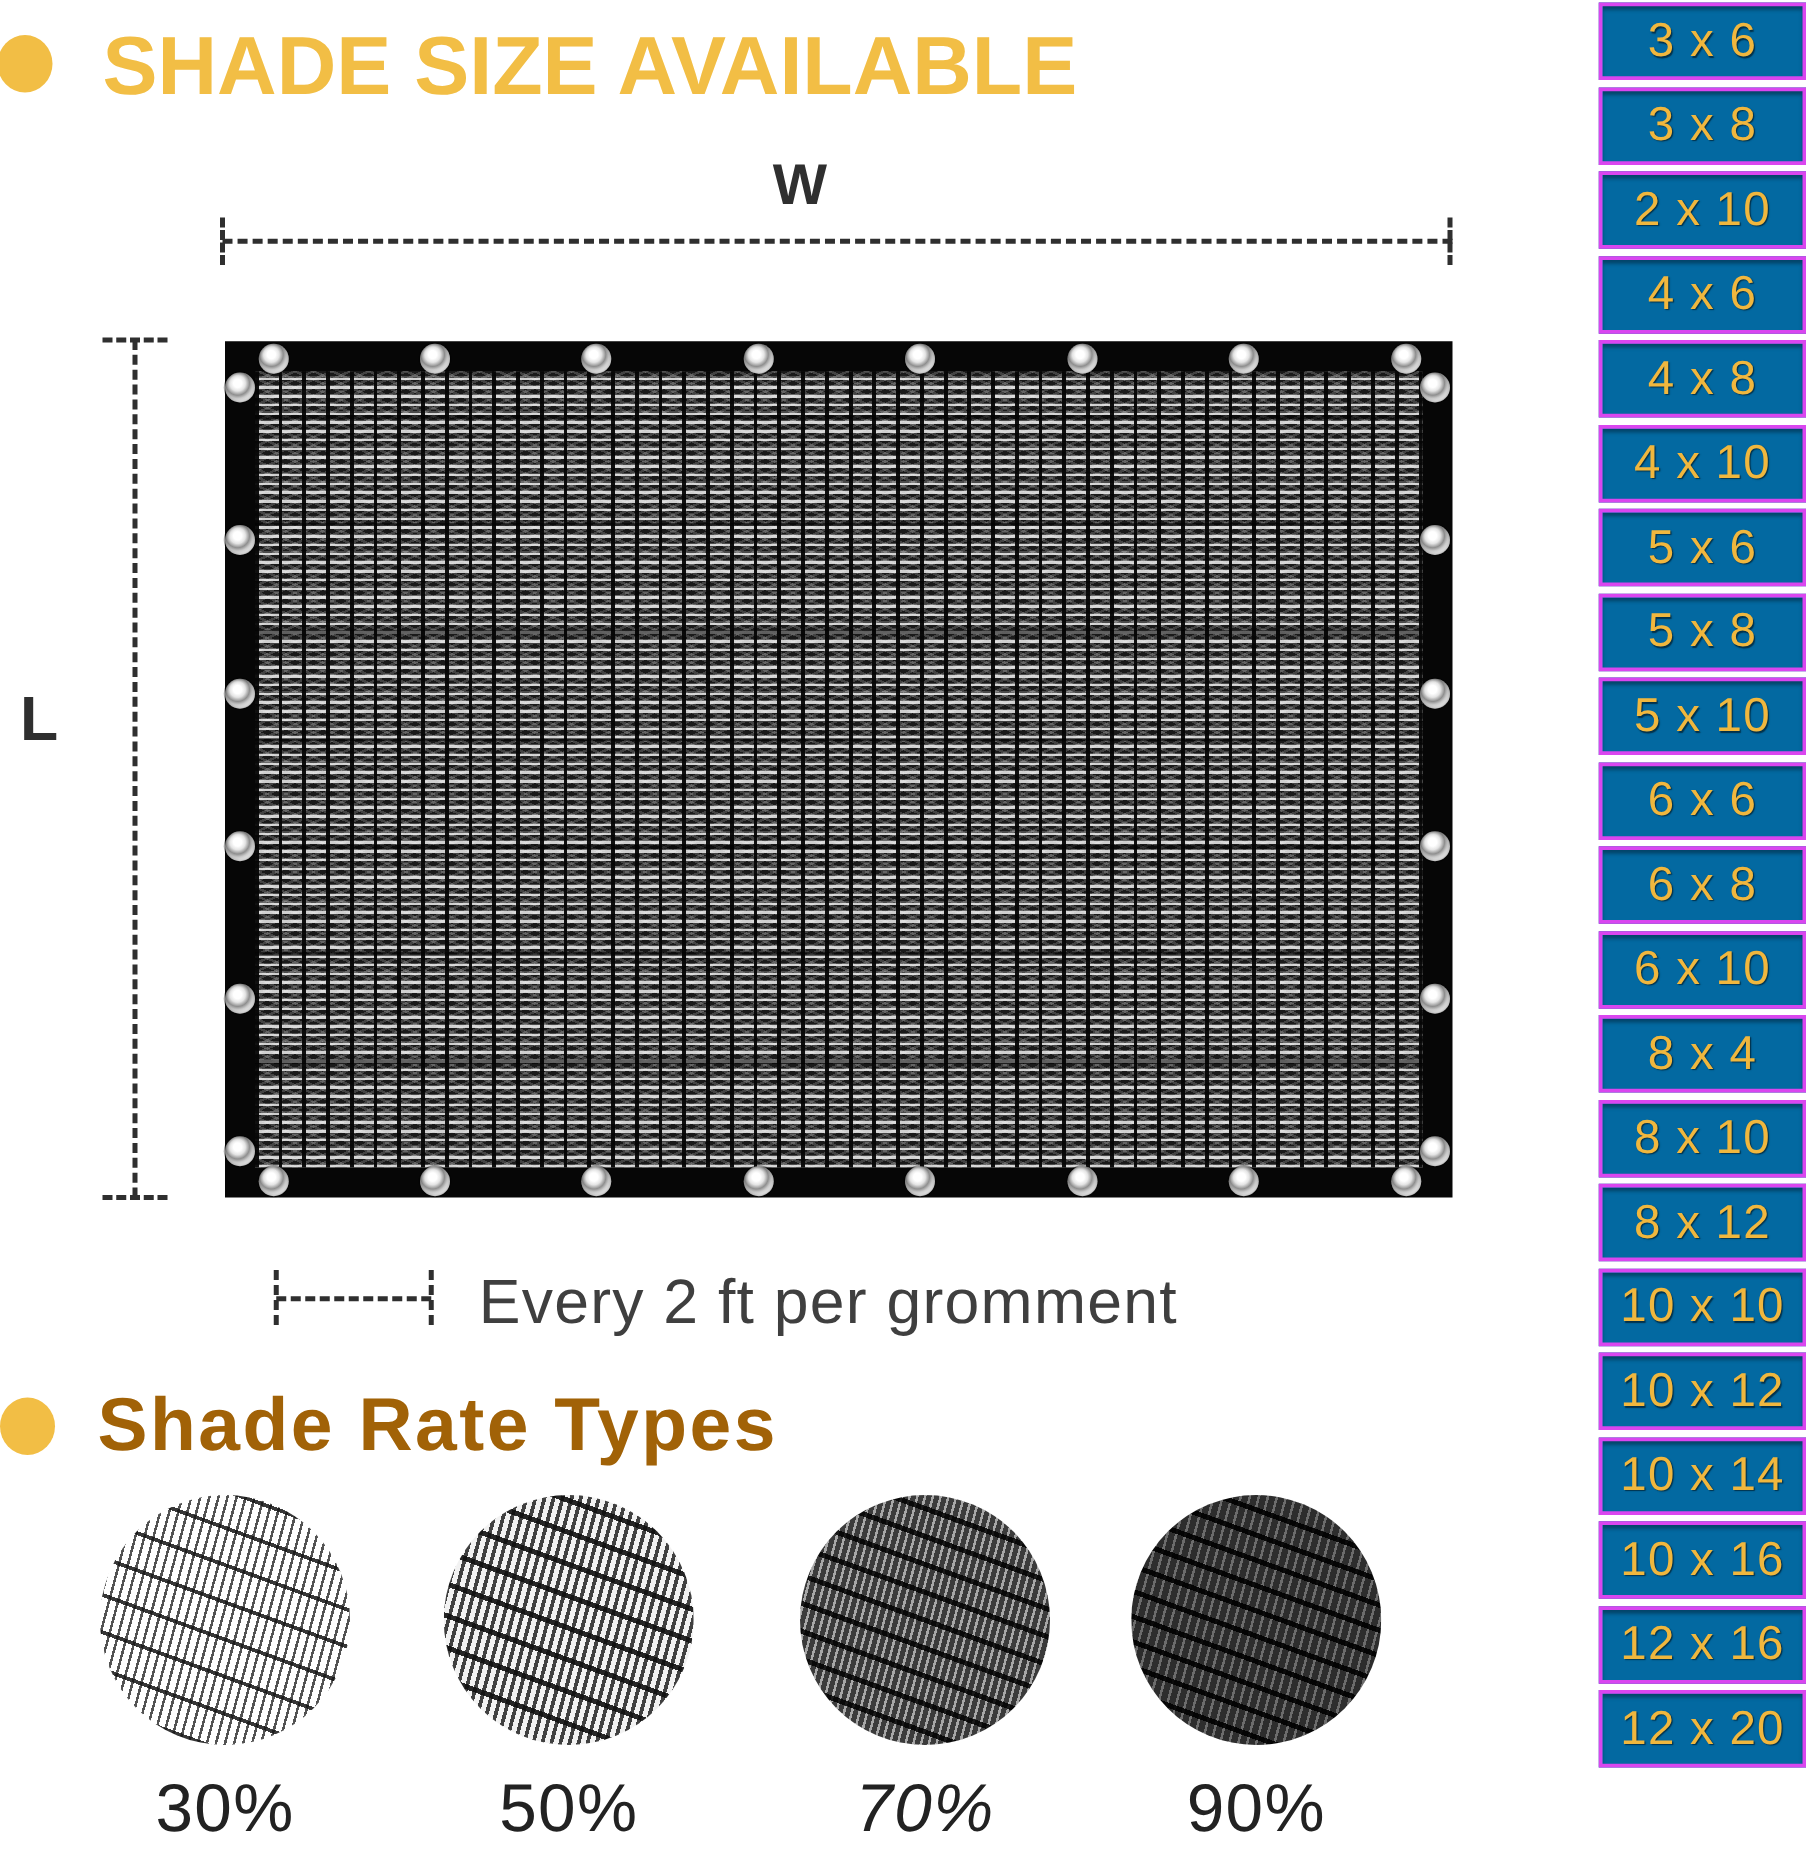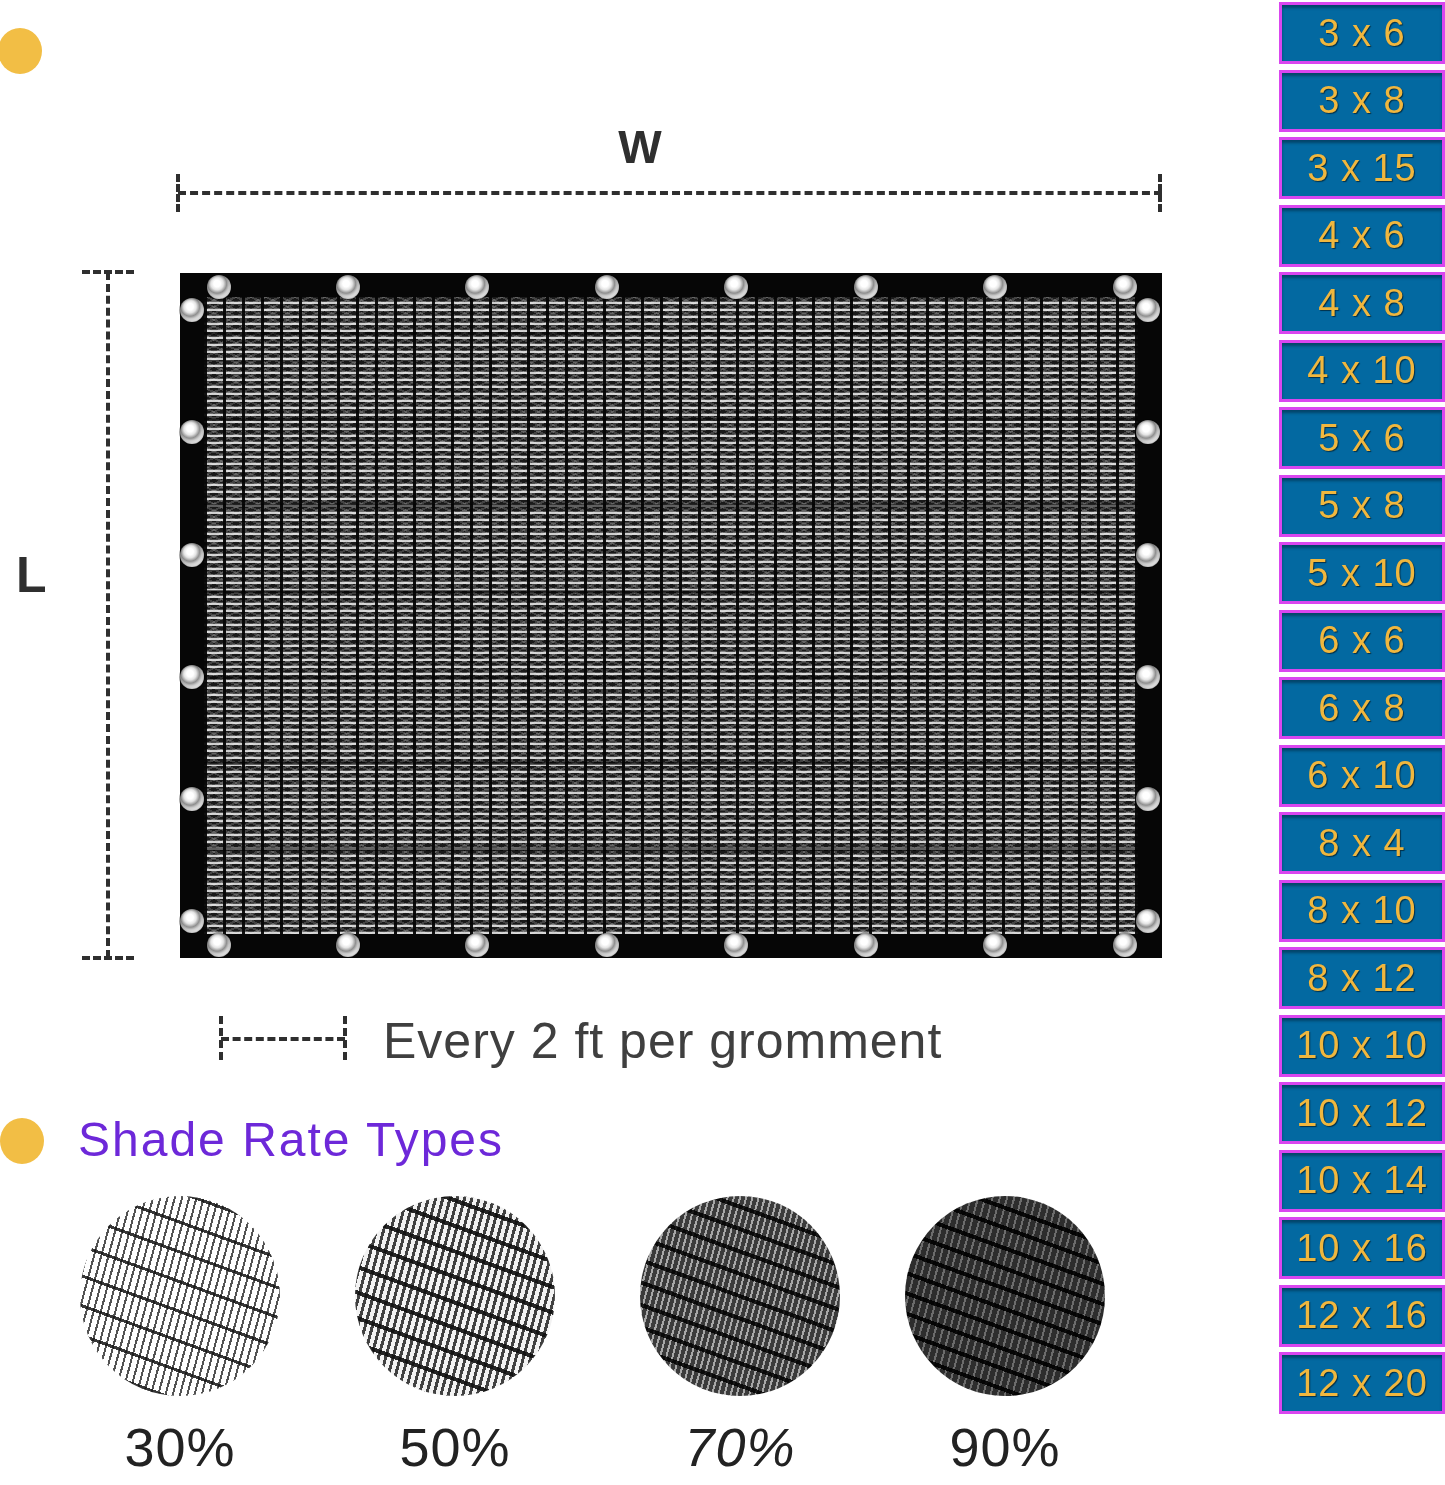--- a/index.html
+++ b/index.html
@@ -10,22 +10,22 @@
   .bullet{
     position:absolute; border-radius:50%; background:#F2BE45;
   }
   #bullet1{left:-2px; top:28px; width:44px; height:46px;}
   #bullet2{left:0px; top:1118px; width:44px; height:46px;}
   #title1{
     position:absolute; left:82px; top:14px; font-size:66px; font-weight:bold;
     color:#F2BE45; letter-spacing:0px; white-space:nowrap;
   }
   #title2{
-    position:absolute; left:78px; top:1104px; font-size:48px; font-weight:normal;
-    color:#6d28d9; letter-spacing:2px; line-height:72px; white-space:nowrap;
+    position:absolute; left:78px; top:1104px; font-size:60px; font-weight:bold;
+    color:#a16207; letter-spacing:2px; line-height:72px; white-space:nowrap;
   }
   .dim-label{position:absolute; color:#2f2f2f; font-weight:bold;}
   #w-label{left:590px; top:120px; width:100px; text-align:center; font-size:46px;}
   #l-label{left:16px; top:546px; font-size:50px;}
   .dash-h{position:absolute; border-top:4px dashed #2f2f2f; height:0;}
   .dash-v{position:absolute; border-left:4px dashed #2f2f2f; width:0;}
   #w-line{left:178px; top:191px; width:984px;}
   #w-tick-left{left:176px; top:174px; height:38px;}
   #w-tick-right{left:1158px; top:174px; height:38px;}
   #l-line{left:106px; top:272px; height:686px;}
@@ -91,20 +91,21 @@
     display:flex; align-items:center; justify-content:center;
     text-shadow:1px 1px 1px rgba(0,0,0,.55);
   }
 </style>
 </head>
 <body>
 
 <div id="canvas">
 
   <div id="bullet1" class="bullet"></div>
+  <div id="title1">SHADE SIZE AVAILABLE</div>
 
   <div id="w-label" class="dim-label">W</div>
   <div id="w-line" class="dash-h"></div>
   <div id="w-tick-left" class="dash-v"></div>
   <div id="w-tick-right" class="dash-v"></div>
 
   <div id="l-label" class="dim-label">L</div>
   <div id="l-line" class="dash-v"></div>
   <div id="l-tick-top" class="dash-h"></div>
   <div id="l-tick-bottom" class="dash-h"></div>
@@ -166,21 +167,21 @@
       <div class="rate-item" style="left: 905px;">
         <div class="rate-circle rate-90"></div>
         <div class="rate-label">90%</div>
       </div>
     </div>
 
   <div id="size-list">
 
   <div class="size-box">3 x 6</div>
       <div class="size-box">3 x 8</div>
-      <div class="size-box">3 x 15</div>
+      <div class="size-box">2 x 10</div>
       <div class="size-box">4 x 6</div>
       <div class="size-box">4 x 8</div>
       <div class="size-box">4 x 10</div>
       <div class="size-box">5 x 6</div>
       <div class="size-box">5 x 8</div>
       <div class="size-box">5 x 10</div>
       <div class="size-box">6 x 6</div>
       <div class="size-box">6 x 8</div>
       <div class="size-box">6 x 10</div>
       <div class="size-box">8 x 4</div>

